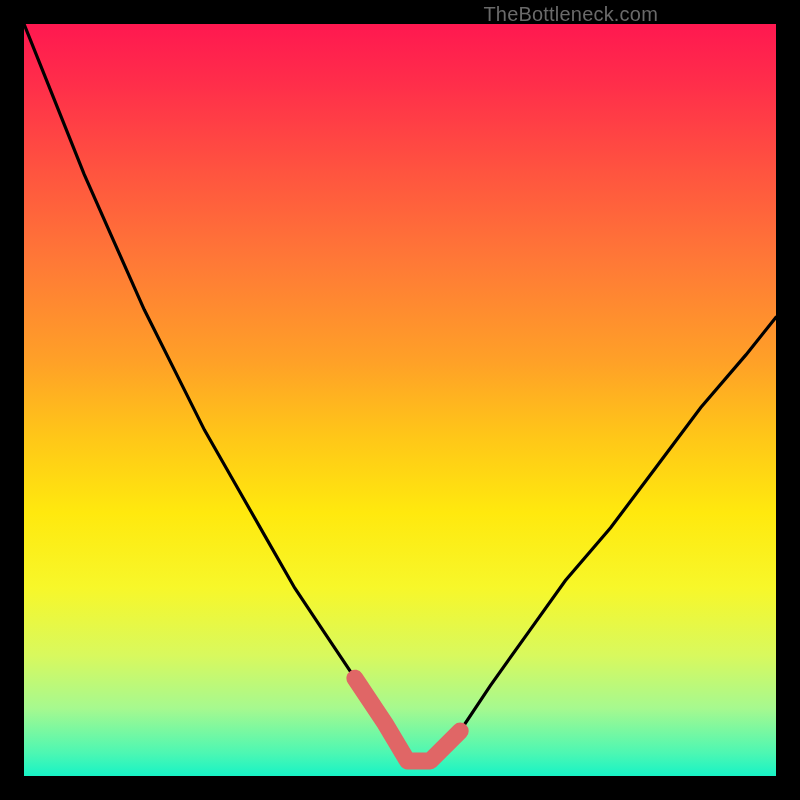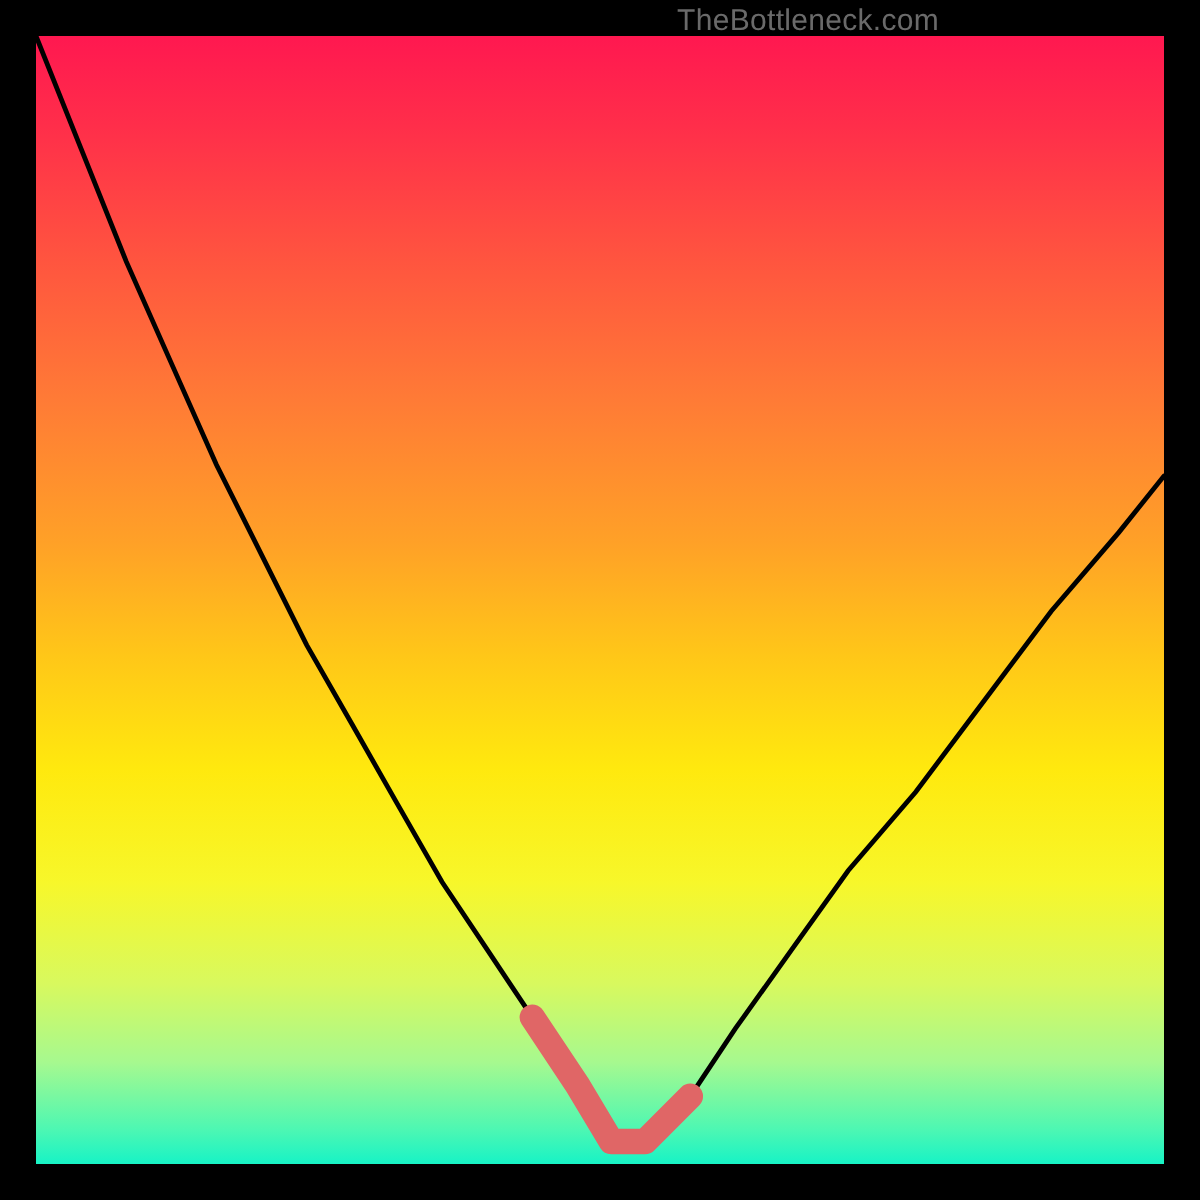--- a/index.html
+++ b/index.html
@@ -11,20 +11,21 @@
     overflow: hidden;
     font-family: Arial, Helvetica, sans-serif;
   }
   .frame {
     position: absolute;
     left: 0;
     top: 0;
     width: 636px;
     height: 800px;
     background: #000;
+    padding-left: 32px;
   }
   .plot {
     position: absolute;
     left: 24px;
     top: 24px;
     width: 752px;
     height: 752px;
     background: linear-gradient(
       to bottom,
       #ff1850 0%,

